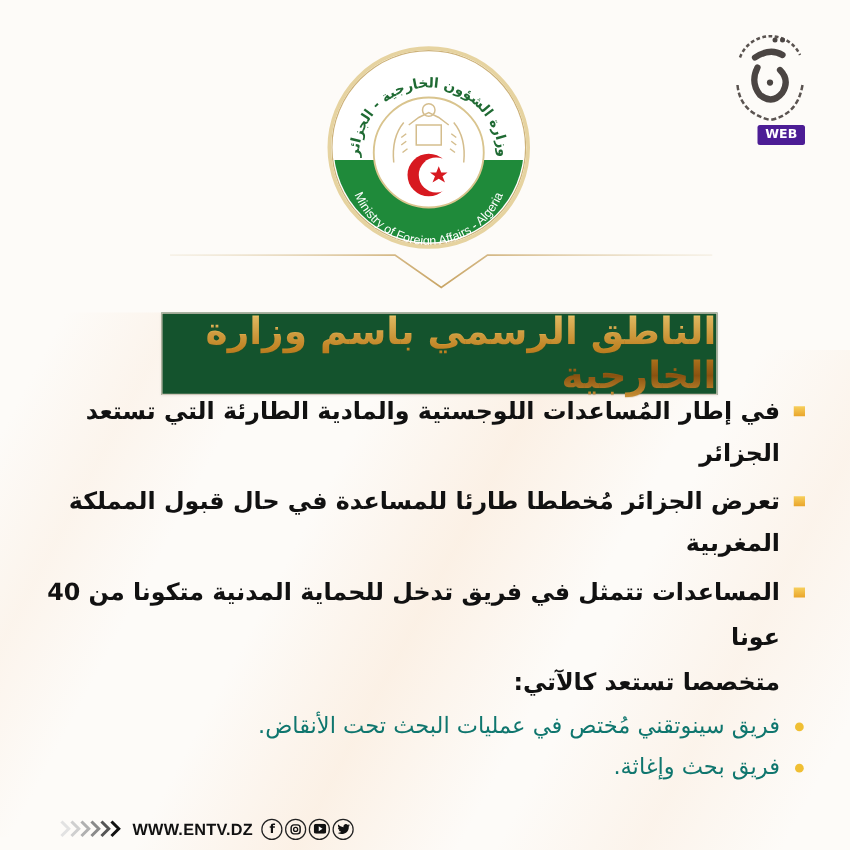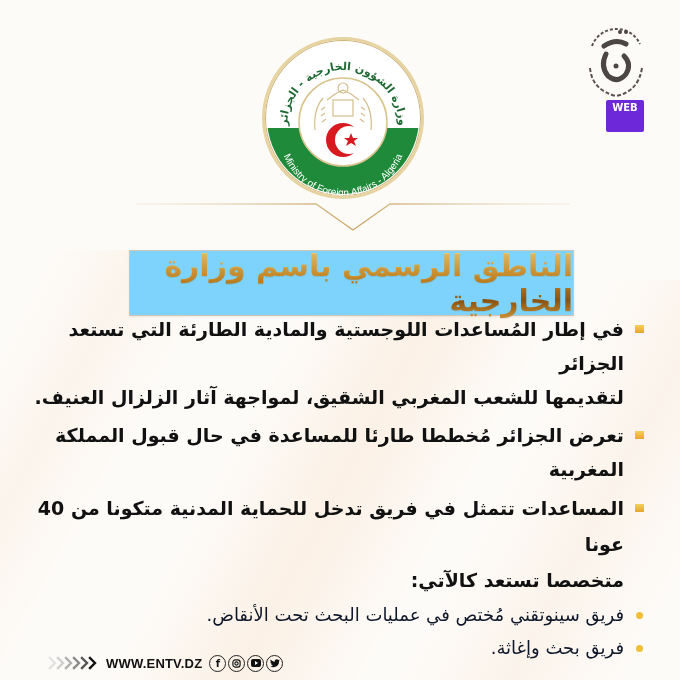--- a/index.html
+++ b/index.html
@@ -35,33 +35,33 @@
     overflow: hidden;
   }
   .seal svg { position: absolute; left: 0; top: 0; }
 
   
   .tv-logo {
     position: absolute; left: 580px; top: 16px; width: 72px; height: 94px;
   }
   .tv-logo svg { position: absolute; left: 0; top: 0; }
   .web-badge {
-    position: absolute; left: 606px; top: 100px; width: 38px; height: 32px;
-    background: #6d28d9; color: #fff; font-weight: bold; font-size: 10px;
+    position: absolute; left: 606px; top: 100px; width: 38px; height: 16px;
+    background: #4c1d95; color: #fff; font-weight: bold; font-size: 10px;
     text-align: center; line-height: 16px; border-radius: 2px;
     font-family: "DejaVu Sans", sans-serif;
   }
 
   
   .divider { position: absolute; left: 136px; top: 201px; width: 434px; height: 32px; }
 
   
   .title-box {
     position: absolute; left: 129px; top: 250px; width: 443px; height: 64px;
-    border: 1px solid #cfc6b8; background: #7dd3fc;
+    border: 1px solid #cfc6b8; background: #14532d;
     box-shadow: 0 1px 2px rgba(0,0,0,0.08);
     display: flex; align-items: center; justify-content: center;
   }
   .title-text {
     direction: rtl;
     font-family: "DejaVu Sans", sans-serif;
     font-weight: bold; font-size: 30px;
     background: linear-gradient(180deg, #f4d37a 0%, #c98a26 45%, #8c5412 75%, #d49a3a 100%);
     -webkit-background-clip: text; background-clip: text; color: transparent;
     text-shadow: 0 1px 0 rgba(120,70,10,0.12);
@@ -76,21 +76,21 @@
   .item {
     position: relative; padding-right: 22px;
     font-weight: bold; font-size: 19px; line-height: 34px;
   }
   .item .bullet-sq {
     position: absolute; right: 2px; top: 13px; width: 9px; height: 8px;
     background: linear-gradient(180deg, #f7cf5c, #e9a52b);
   }
   .sub {
     position: relative; padding-right: 22px;
-    font-weight: normal; font-size: 18px; line-height: 33px; color: #0f172a;
+    font-weight: normal; font-size: 18px; line-height: 33px; color: #0f766e;
   }
   .sub .bullet-dot {
     position: absolute; right: 3px; top: 14px; width: 7px; height: 7px; border-radius: 50%;
     background: #f0bf33;
   }
   .line { display: block; text-align: right; }
 
   
   .footer {
     position: absolute; left: 48px; top: 627px; height: 24px;
@@ -178,21 +178,20 @@
 </div>
 
 <div class="title-box">
   <span class="title-text">الناطق الرسمي باسم وزارة الخارجية</span>
 </div>
 
 <div class="content">
   <div class="item" style="margin-bottom:4px;">
     <span class="bullet-sq"></span>
     <span class="line">في إطار المُساعدات اللوجستية والمادية الطارئة التي تستعد الجزائر</span>
-    <span class="line">لتقديمها للشعب المغربي الشقيق، لمواجهة آثار الزلزال العنيف.</span>
   </div>
   <div class="item" style="margin-bottom:4px;">
     <span class="bullet-sq"></span>
     <span class="line">تعرض الجزائر مُخططا طارئا للمساعدة في حال قبول المملكة المغربية</span>
   </div>
   <div class="item" style="line-height:36px;">
     <span class="bullet-sq" style="top:14px;"></span>
     <span class="line">المساعدات تتمثل في فريق تدخل للحماية المدنية  متكونا من 40 عونا</span>
     <span class="line">متخصصا تستعد كالآتي:</span>
   </div>

